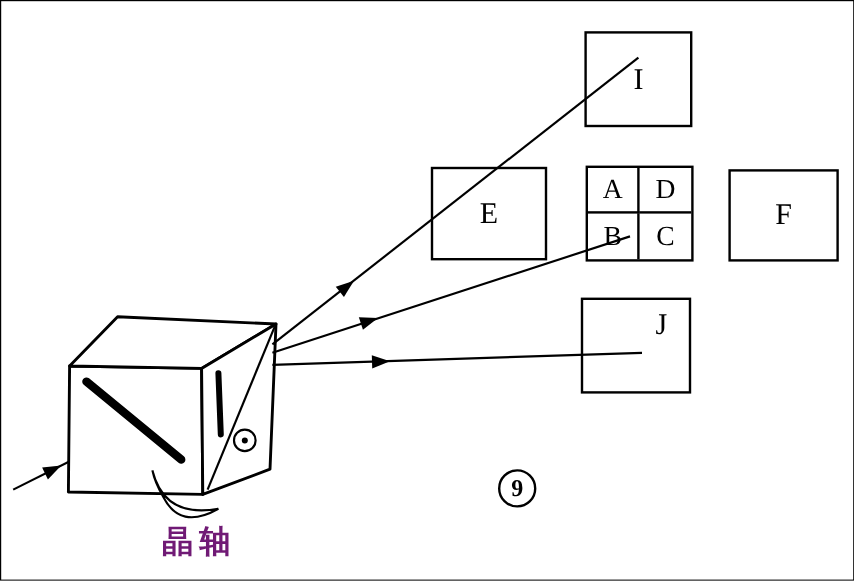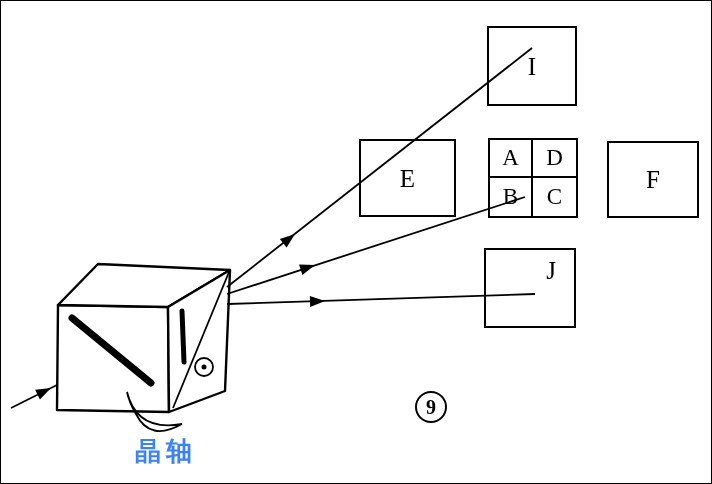--- a/index.html
+++ b/index.html
@@ -61,21 +61,21 @@
   .box-j { align-items: flex-start; justify-content: flex-end; }
   .box-j .lbl { margin: 8px 18px 0 0; }
 
   .caption {
     position: absolute;
     left: 134px;
     top: 433px;
     font-size: 26px;
     font-weight: bold;
     letter-spacing: 5px;
-    color: #3b82f6;
+    color: #701a75;
     font-family: "DejaVu Sans", "Liberation Serif", serif;
   }
   .circled-number {
     position: absolute;
     left: 414px;
     top: 390px;
     width: 32px;
     height: 32px;
     border: 2px solid #000;
     border-radius: 50%;

